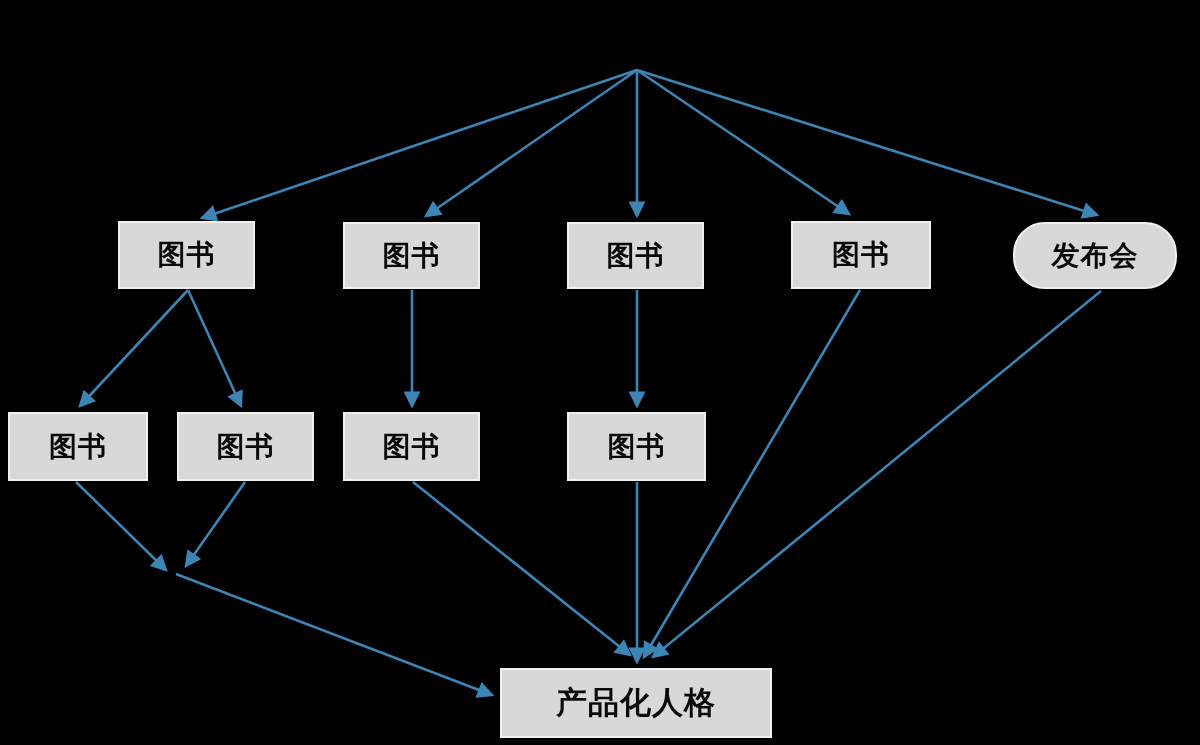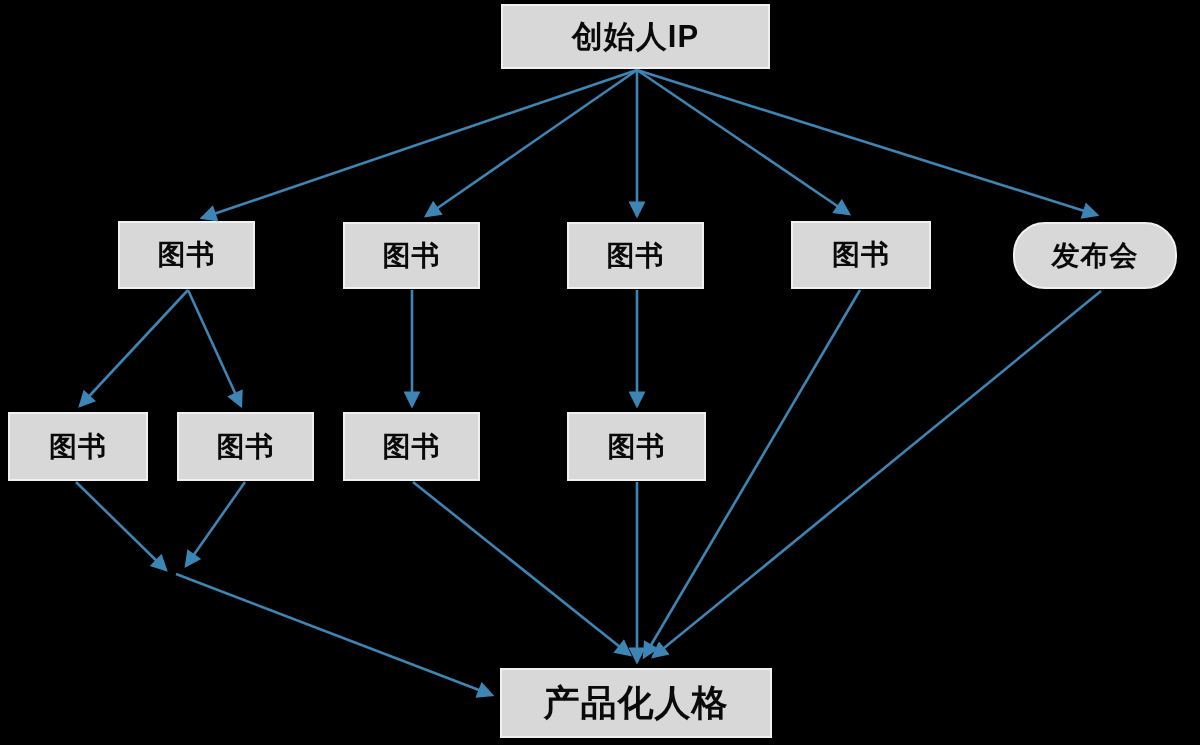--- a/index.html
+++ b/index.html
@@ -60,25 +60,24 @@
         <line x1="860" y1="290" x2="644" y2="657" stroke="#3d85b5" stroke-width="2.6" marker-end="url(#arrowhead)"></line>
         <line x1="1101" y1="291" x2="653" y2="657" stroke="#3d85b5" stroke-width="2.6" marker-end="url(#arrowhead)"></line>
         <line x1="76" y1="482" x2="166" y2="570" stroke="#3d85b5" stroke-width="2.6" marker-end="url(#arrowhead)"></line>
         <line x1="245" y1="482" x2="186" y2="566" stroke="#3d85b5" stroke-width="2.6" marker-end="url(#arrowhead)"></line>
         <line x1="176" y1="574" x2="492" y2="695" stroke="#3d85b5" stroke-width="2.6" marker-end="url(#arrowhead)"></line>
         <line x1="413" y1="482" x2="630" y2="655" stroke="#3d85b5" stroke-width="2.6" marker-end="url(#arrowhead)"></line>
         <line x1="637" y1="482" x2="637" y2="662" stroke="#3d85b5" stroke-width="2.6" marker-end="url(#arrowhead)"></line>
       </g>
   </svg>
 
-  <div class="node" style="left: 501px; top: 4px; width: 269px; height: 65px; font-size: 31px; background: rgb(216, 216, 216); border-color: rgb(240, 240, 240); color: rgb(10, 10, 10);">创始人IP</div>
   <div class="node" style="left: 118px; top: 221px; width: 137px; height: 68px; font-size: 28px; background: rgb(216, 216, 216); border-color: rgb(240, 240, 240); color: rgb(10, 10, 10);">图书</div>
   <div class="node" style="left: 343px; top: 222px; width: 137px; height: 67px; font-size: 28px; background: rgb(216, 216, 216); border-color: rgb(240, 240, 240); color: rgb(10, 10, 10);">图书</div>
   <div class="node" style="left: 567px; top: 222px; width: 137px; height: 67px; font-size: 28px; background: rgb(216, 216, 216); border-color: rgb(240, 240, 240); color: rgb(10, 10, 10);">图书</div>
   <div class="node" style="left: 791px; top: 221px; width: 140px; height: 68px; font-size: 28px; background: rgb(216, 216, 216); border-color: rgb(240, 240, 240); color: rgb(10, 10, 10);">图书</div>
   <div class="node" style="left: 1013px; top: 222px; width: 164px; height: 67px; font-size: 28px; background: rgb(216, 216, 216); border-color: rgb(240, 240, 240); color: rgb(10, 10, 10); border-radius: 32px;">发布会</div>
   <div class="node" style="left: 8px; top: 412px; width: 140px; height: 69px; font-size: 28px; background: rgb(216, 216, 216); border-color: rgb(240, 240, 240); color: rgb(10, 10, 10);">图书</div>
   <div class="node" style="left: 177px; top: 412px; width: 137px; height: 69px; font-size: 28px; background: rgb(216, 216, 216); border-color: rgb(240, 240, 240); color: rgb(10, 10, 10);">图书</div>
   <div class="node" style="left: 343px; top: 412px; width: 137px; height: 69px; font-size: 28px; background: rgb(216, 216, 216); border-color: rgb(240, 240, 240); color: rgb(10, 10, 10);">图书</div>
   <div class="node" style="left: 567px; top: 412px; width: 139px; height: 69px; font-size: 28px; background: rgb(216, 216, 216); border-color: rgb(240, 240, 240); color: rgb(10, 10, 10);">图书</div>
-  <div class="node" style="left: 500px; top: 668px; width: 272px; height: 70px; font-size: 36px; background: rgb(216, 216, 216); border-color: rgb(240, 240, 240); color: rgb(10, 10, 10);">产品化人格</div>
+  <div class="node" style="left: 500px; top: 668px; width: 272px; height: 70px; font-size: 31px; background: rgb(216, 216, 216); border-color: rgb(240, 240, 240); color: rgb(10, 10, 10);">产品化人格</div>
 
 </div>
 
 </body></html>

